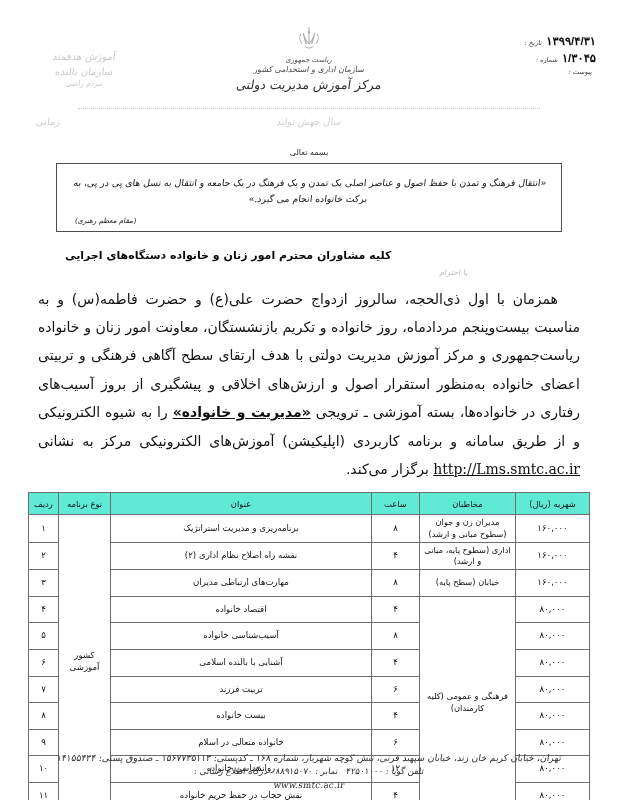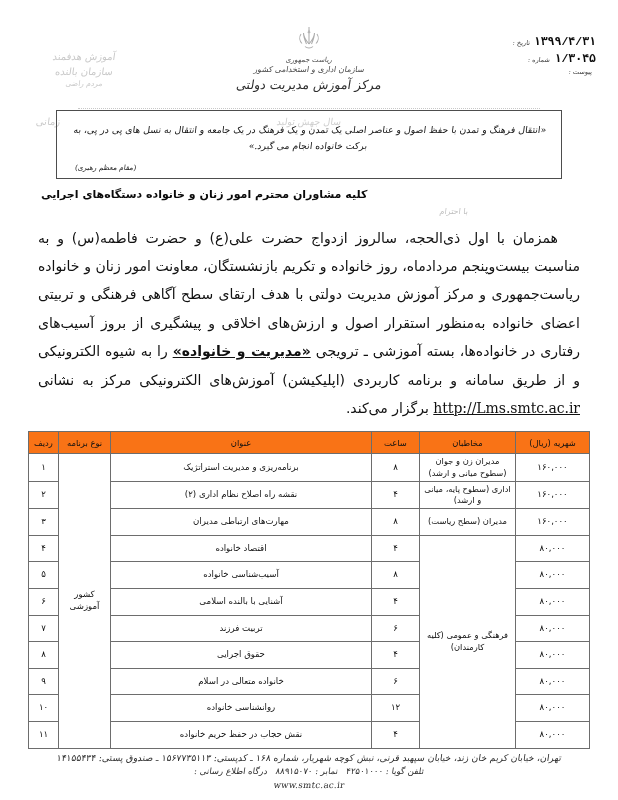--- a/index.html
+++ b/index.html
@@ -47,21 +47,21 @@
     width: 26px;
     text-align: right;
     transform: skewX(-6deg);
     font-family: "DejaVu Serif", serif;
   }
   .meta-value {
     font-size: 11.5px;
     font-weight: bold;
     letter-spacing: 0.3px;
     color: #0c0c0c;
-    font-family: Liberation Mono, monospace;
+    font-family: Liberation Sans, sans-serif;
   }
 
   .hdr-center {
     position: absolute;
     top: 24px;
     left: 0; right: 0;
     margin: 0 auto;
     width: 230px;
     text-align: center;
   }
@@ -162,22 +162,22 @@
     font-family: "DejaVu Serif", serif;
     font-size: 7.2px;
     color: #222;
     transform: skewX(-7deg);
     text-align: left;
     padding-left: 6px;
   }
 
   
   .addressee {
-    margin: 9px 0 0 0;
-    padding-left: 41px;
+    margin: 17px 0 0 0;
+    padding-left: 65px;
     text-align: left;
     font-size: 11px;
     font-weight: bold;
     color: #0a0a0a;
     letter-spacing: -0.1px;
   }
   .subject-line {
     margin-top: 6px;
     padding-right: 150px;
     font-family: "DejaVu Serif", serif;
@@ -209,21 +209,21 @@
     table-layout: fixed;
   }
   table.prog th, table.prog td {
     border: 1px solid #6d6d6d;
     text-align: center;
     vertical-align: middle;
     padding: 2px 2px;
     color: #111;
   }
   table.prog thead th {
-    background: #f97316;
+    background: #5eead4;
     font-weight: normal;
     font-size: 8.4px;
     height: 19px;
     padding: 1px 2px;
   }
   table.prog tbody td { height: 21.6px; line-height: 1.35; }
   .c-radif { width: 30px; }
   .c-noe   { width: 52px; }
   .c-onvan { width: auto; }
   .c-saat  { width: 48px; }
@@ -299,20 +299,21 @@
     </div>
 
     <div class="divider"></div>
 
     <div class="subhdr">
       <div class="slogan-right">زمانی</div>
       <div class="slogan-center">سال جهش تولید</div>
     </div>
   </div>
 
+  <div class="bismillah">بسمه تعالی</div>
 
   <div class="quote-box">
     <div class="quote-text">«انتقال فرهنگ و تمدن با حفظ اصول و عناصر اصلی یک تمدن و یک فرهنگ در یک جامعه و انتقال به نسل های پی در پی، به برکت خانواده انجام می گیرد.»</div>
     <div class="quote-attr">(مقام معظم رهبری)</div>
   </div>
 
   <div class="addressee">کلیه مشاوران محترم امور زنان و خانواده دستگاه‌های اجرایی</div>
   <div class="subject-line">با احترام</div>
 
   <div class="body-text">
@@ -350,21 +351,21 @@
           </tr>
           <tr>
             <td class="num">۱۶۰,۰۰۰</td>
             <td class="mokh" rowspan="1">اداری (سطوح پایه، میانی و ارشد)</td>
             <td class="num">۴</td>
             <td class="onvan">نقشه راه اصلاح نظام اداری (۲)</td>
             <td class="num">۲</td>
           </tr>
           <tr>
             <td class="num">۱۶۰,۰۰۰</td>
-            <td class="mokh" rowspan="1">مدیران (سطح ریاست)</td>
+            <td class="mokh" rowspan="1">خیابان (سطح پایه)</td>
             <td class="num">۸</td>
             <td class="onvan">مهارت‌های ارتباطی مدیران</td>
             <td class="num">۳</td>
           </tr>
           <tr>
             <td class="num">۸۰,۰۰۰</td>
             <td class="mokh" rowspan="8">فرهنگی و عمومی (کلیه کارمندان)</td>
             <td class="num">۴</td>
             <td class="onvan">اقتصاد خانواده</td>
             <td class="num">۴</td>
@@ -383,21 +384,21 @@
           </tr>
           <tr>
             <td class="num">۸۰,۰۰۰</td>
             <td class="num">۶</td>
             <td class="onvan">تربیت فرزند</td>
             <td class="num">۷</td>
           </tr>
           <tr>
             <td class="num">۸۰,۰۰۰</td>
             <td class="num">۴</td>
-            <td class="onvan">حقوق اجرایی</td>
+            <td class="onvan">بیست خانواده</td>
             <td class="num">۸</td>
           </tr>
           <tr>
             <td class="num">۸۰,۰۰۰</td>
             <td class="num">۶</td>
             <td class="onvan">خانواده متعالی در اسلام</td>
             <td class="num">۹</td>
           </tr>
           <tr>
             <td class="num">۸۰,۰۰۰</td>

